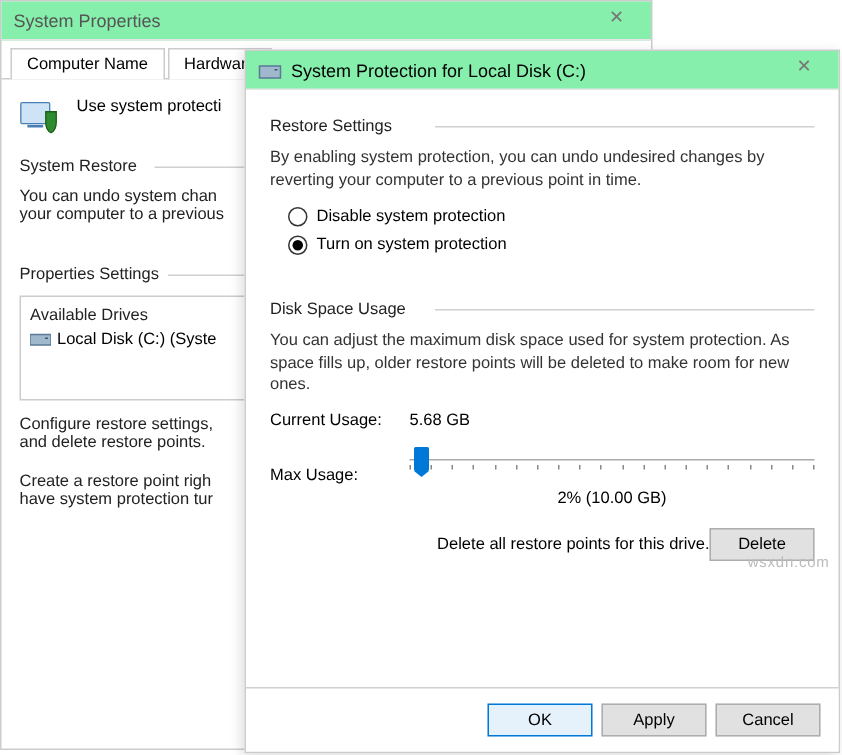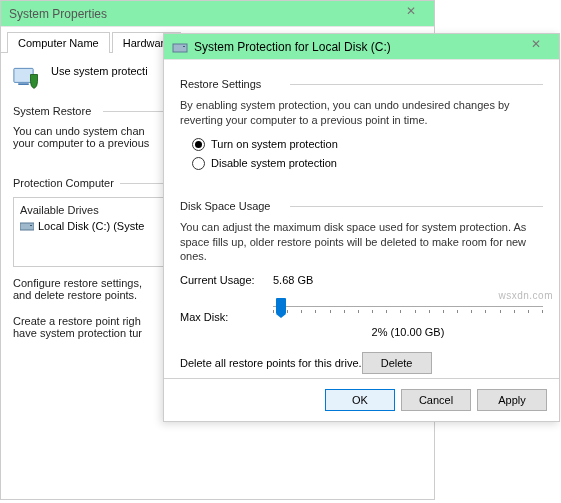--- a/index.html
+++ b/index.html
@@ -31,21 +31,21 @@
   
   .drives-box { border: 1px solid #ccc; padding: 6px; margin-top: 6px; height: 70px; }
   .drive-header { font-size: 11px; color: #222; margin-bottom: 4px; }
   .drive-item { display: flex; align-items: center; gap: 4px; font-size: 11px; }
   .disk-icon { width: 14px; height: 12px; }
   
   .desc { font-size: 11px; color: #222; margin-top: 10px; }
 
   
   .win-front {
-    position: absolute; left: 163px; top: 33px; width: 397px; height: 389px;
+    position: absolute; left: 163px; top: 33px; width: 397px; height: 469px;
     border: 1px solid #ccc; background: #fff; box-shadow: -2px 2px 8px rgba(0,0,0,0.15);
   }
   .win-front .titlebar { border-bottom: 1px solid #e5e5e5; }
   .front-icon { width: 16px; height: 16px; margin-right: 6px; }
   .front-body { padding: 10px 16px; }
   
   .section-title { font-size: 11px; color: #222; position: relative; margin: 8px 0; }
   .section-title::after { content: ""; display: block; height: 1px; background: #d0d0d0; position: absolute; left: 110px; right: 0; top: 50%; }
   .section-title span { background: #fff; padding-right: 6px; position: relative; z-index: 1; }
   
@@ -57,21 +57,21 @@
   
   .usage-grid { display: grid; grid-template-columns: 85px 1fr; gap: 10px 8px; margin-top: 8px; align-items: center; font-size: 11px; }
   .slider-wrap { position: relative; height: 26px; }
   .slider-track { position: absolute; left: 0; right: 0; top: 10px; height: 1px; background: #aaa; }
   .slider-ticks { position: absolute; left: 0; right: 0; top: 14px; display: flex; justify-content: space-between; }
   .slider-ticks i { width: 1px; height: 3px; background: #888; }
   .slider-thumb { position: absolute; top: 2px; width: 10px; height: 16px; background: #0078d7; left: 3px; border-radius: 1px; }
   .slider-thumb::after { content:""; position:absolute; bottom:-4px; left:0; border-left:5px solid transparent; border-right:5px solid transparent; border-top:4px solid #0078d7; }
   .slider-label { text-align: center; font-size: 11px; margin-top: 4px; }
   
-  .delete-row { display: flex; align-items: center; justify-content: flex-start; margin-top: 14px; }
+  .delete-row { display: flex; align-items: center; justify-content: flex-end; margin-top: 14px; }
   .btn { min-width: 70px; height: 22px; border: 1px solid #adadad; background: #e1e1e1; font-size: 11px; padding: 0 12px; display: inline-flex; align-items: center; justify-content: center; }
   .btn.default { border: 1px solid #0078d7; background: #e5f1fb; }
   
   .dlg-buttons { border-top: 1px solid #d0d0d0; padding: 10px 12px; display: flex; justify-content: flex-end; gap: 6px; position: absolute; bottom: 0; left: 0; right: 0; background: #fff; }
   
   .watermark { position: absolute; right: 6px; bottom: 120px; font-size: 10px; color: #bbb; letter-spacing: 0.5px; }
 </style>
 </head>
 <body>
 
@@ -97,21 +97,21 @@
     </div>
 
     <div class="group-title"><span>System Restore</span></div>
     <div class="desc" style="margin-top:4px;">
       <div>You can undo system chan</div>
       <div>your computer to a previous</div>
     </div>
 
     <div style="height:28px;"></div>
 
-    <div class="group-title"><span>Protection Computer</span></div>
+    <div class="group-title"><span>Properties Settings</span></div>
     <div class="drives-box">
       <div class="drive-header">Available Drives</div>
       <div class="drive-item">
         <svg class="disk-icon" viewBox="0 0 14 12">
             <rect x="0" y="3" width="14" height="7" fill="#9fb8cc" stroke="#5a7a95"></rect>
             <rect x="10" y="5" width="2" height="1" fill="#3a5a75"></rect>
           </svg>
         <span>Local Disk (C:) (Syste</span>
       </div>
     </div>
@@ -131,37 +131,37 @@
       </svg>
     <span class="titlebar-text" style="color:#000;">System Protection for Local Disk (C:)</span>
     <span class="titlebar-btn">✕</span>
   </div>
 
   <div class="front-body">
     <div class="section-title"><span>Restore Settings</span></div>
     <div class="section-text">By enabling system protection, you can undo undesired changes by reverting your computer to a previous point in time.</div>
 
     <div class="radio-row">
+      <span class="radio"></span>
+      <span>Disable system protection</span>
+    </div>
+    <div class="radio-row">
       <span class="radio checked"></span>
       <span>Turn on system protection</span>
-    </div>
-    <div class="radio-row">
-      <span class="radio"></span>
-      <span>Disable system protection</span>
     </div>
 
     <div style="height:16px;"></div>
     <div class="section-title"><span>Disk Space Usage</span></div>
     <div class="section-text">You can adjust the maximum disk space used for system protection. As space fills up, older restore points will be deleted to make room for new ones.</div>
 
     <div class="usage-grid">
       <div>Current Usage:</div>
       <div>5.68 GB</div>
 
-      <div>Max Disk:</div>
+      <div>Max Usage:</div>
       <div>
         <div class="slider-wrap">
           <div class="slider-track"></div>
           <div class="slider-ticks">
               <i></i>
               <i></i>
               <i></i>
               <i></i>
               <i></i>
               <i></i>
@@ -187,18 +187,18 @@
     </div>
 
     <div class="delete-row">
       <span>Delete all restore points for this drive.</span>
       <span class="btn">Delete</span>
     </div>
   </div>
 
   <div class="dlg-buttons">
     <span class="btn default">OK</span>
+    <span class="btn">Apply</span>
     <span class="btn">Cancel</span>
-    <span class="btn">Apply</span>
   </div>
 
   <div class="watermark">wsxdn.com</div>
 </div>
 
 </body></html>

